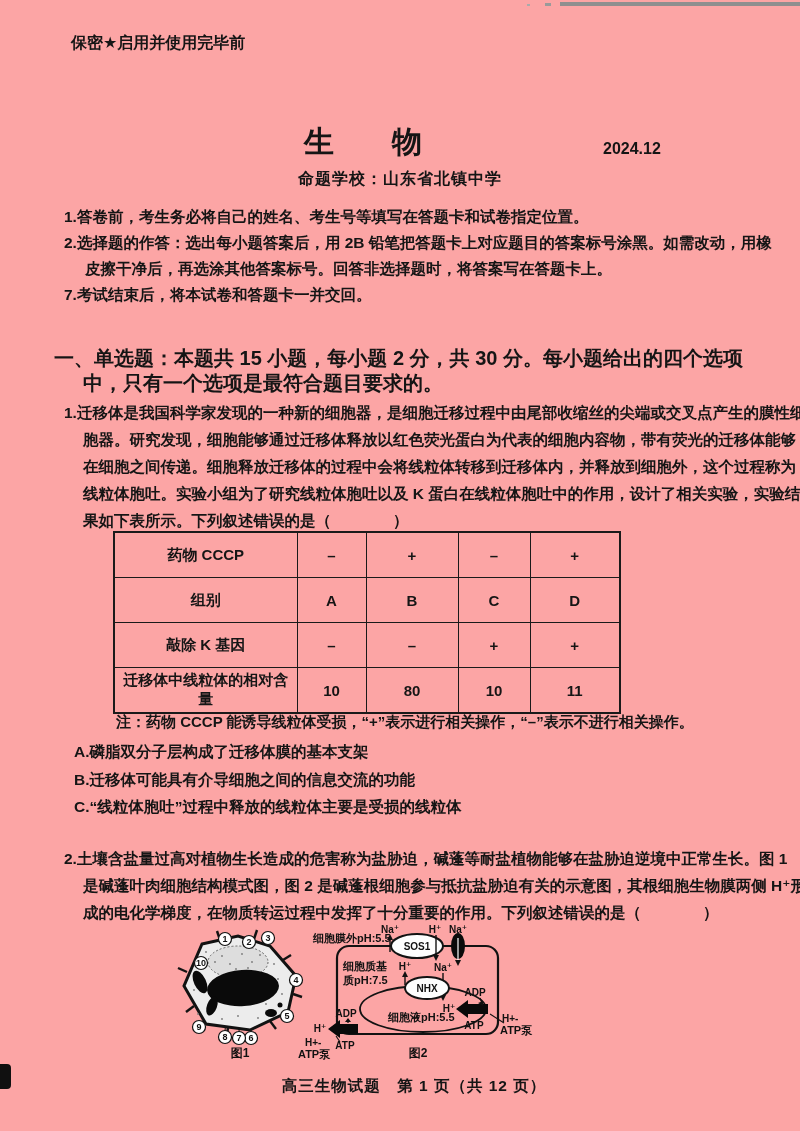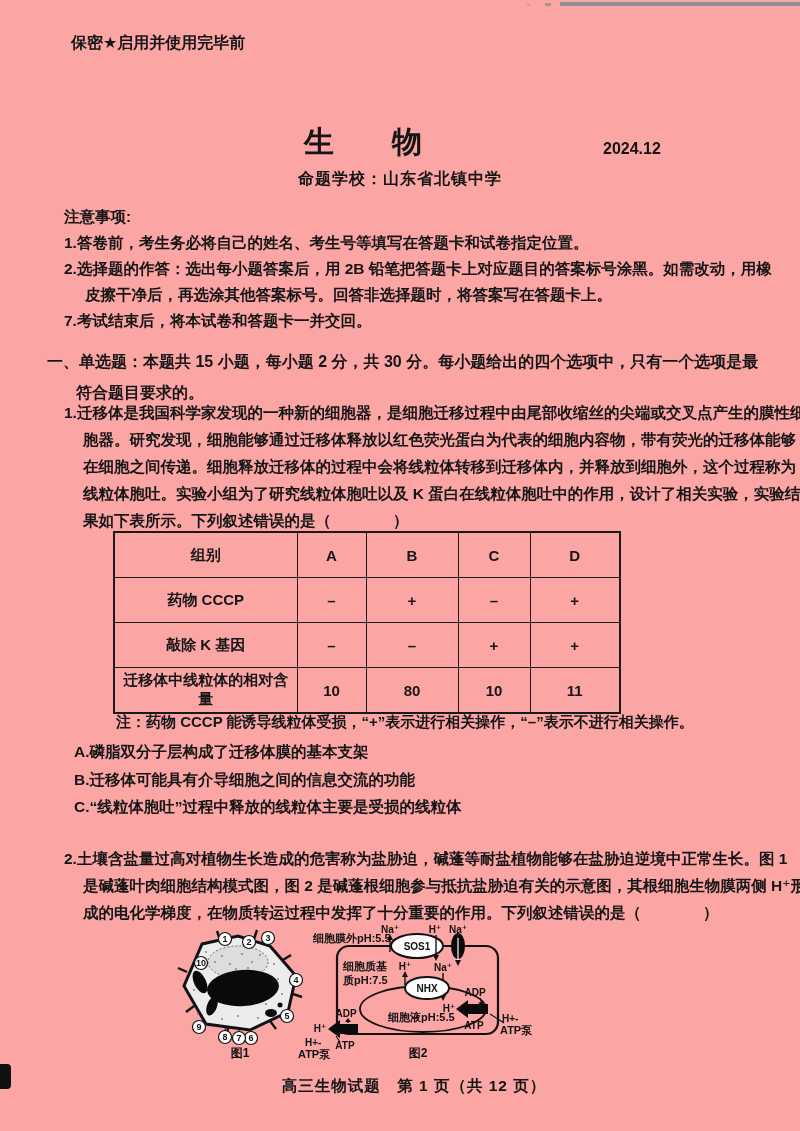--- a/index.html
+++ b/index.html
@@ -15,21 +15,21 @@
   .scan-dot1{position:absolute;left:545px;top:3px;width:6px;height:3px;background:#9a9a9a;}
   .scan-dot2{position:absolute;left:527px;top:4px;width:3px;height:2px;background:#aaa;}
   .scan-blob{position:absolute;left:0;top:1064px;width:11px;height:25px;background:#101010;border-radius:0 4px 4px 0;}
   .secrecy{left:71px;top:33px;font-size:16px;}
   .title{left:0;right:0;top:82px;text-align:center;font-size:22px;letter-spacing:5px;font-weight:700;}
   .subject{left:0;right:60px;top:122px;text-align:center;font-size:30px;letter-spacing:14px;font-weight:700;}
   .date{left:603px;top:140px;font-size:16px;font-weight:600;}
   .school{left:0;right:0;top:169px;text-align:center;font-size:16px;letter-spacing:1px;}
   .notice{left:64px;top:204px;width:716px;font-size:15.5px;line-height:26px;}
   .notice .item{padding-left:21px;text-indent:-21px;}
-  .section-head{left:47px;top:346px;width:724px;font-size:16px;line-height:31px;padding-left:0;}
+  .section-head{left:54px;top:346px;width:724px;font-size:20px;line-height:25px;padding-left:0;}
   .section-head .inner{padding-left:29px;text-indent:-29px;}
   .q-stem{font-size:15.5px;line-height:27px;padding-left:19px;text-indent:-19px;}
   .q1{left:64px;top:399px;width:724px;}
   .q2{left:64px;top:845px;width:724px;}
   table.results{
     position:absolute;left:113px;top:531px;border-collapse:collapse;
     border:2.4px solid #1a1a1a;table-layout:fixed;
   }
   table.results td{
     border:1.6px solid #1a1a1a;height:44px;text-align:center;
@@ -55,21 +55,20 @@
   <div class="scan-dot1"></div>
   <div class="scan-dot2"></div>
   <div class="scan-blob"></div>
 
   <div class="abs secrecy b">保密★启用并使用完毕前</div>
   <div class="abs subject">生　物</div>
   <div class="abs date">2024.12</div>
   <div class="abs school b">命题学校：山东省北镇中学</div>
 
   <div class="abs notice b">
-    <div>注意事项:</div>
     <div class="item">1.答卷前，考生务必将自己的姓名、考生号等填写在答题卡和试卷指定位置。</div>
     <div class="item">2.选择题的作答：选出每小题答案后，用 2B 铅笔把答题卡上对应题目的答案标号涂黑。如需改动，用橡皮擦干净后，再选涂其他答案标号。回答非选择题时，将答案写在答题卡上。</div>
     <div class="item">7.考试结束后，将本试卷和答题卡一并交回。</div>
   </div>
 
   <div class="abs section-head b">
     <div class="inner">一、单选题：本题共 15 小题，每小题 2 分，共 30 分。每小题给出的四个选项中，只有一个选项是最符合题目要求的。</div>
   </div>
 
   <div class="abs q1 q-stem b">1.迁移体是我国科学家发现的一种新的细胞器，是细胞迁移过程中由尾部收缩丝的尖端或交叉点产生的膜性细胞器。研究发现，细胞能够通过迁移体释放以红色荧光蛋白为代表的细胞内容物，带有荧光的迁移体能够在细胞之间传递。细胞释放迁移体的过程中会将线粒体转移到迁移体内，并释放到细胞外，这个过程称为线粒体胞吐。实验小组为了研究线粒体胞吐以及 K 蛋白在线粒体胞吐中的作用，设计了相关实验，实验结果如下表所示。下列叙述错误的是（　　　　）</div>
@@ -77,32 +76,32 @@
   <table class="results">
     <colgroup>
       <col style="width:183px">
         <col style="width:69px">
         <col style="width:92px">
         <col style="width:72px">
         <col style="width:90px">
     </colgroup>
     <tbody>
       <tr>
+        <td>药物 CCCP</td>
+        <td>–</td>
+        <td>+</td>
+        <td>–</td>
+        <td>+</td>
+      </tr>
+      <tr>
         <td>组别</td>
         <td>A</td>
         <td>B</td>
         <td>C</td>
         <td>D</td>
-      </tr>
-      <tr>
-        <td>药物 CCCP</td>
-        <td>–</td>
-        <td>+</td>
-        <td>–</td>
-        <td>+</td>
       </tr>
       <tr>
         <td>敲除 K 基因</td>
         <td>–</td>
         <td>–</td>
         <td>+</td>
         <td>+</td>
       </tr>
       <tr>
         <td>迁移体中线粒体的相对含量</td>

